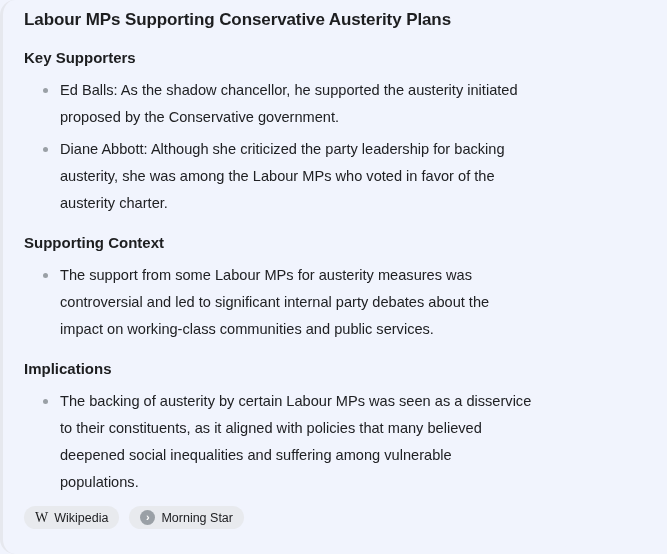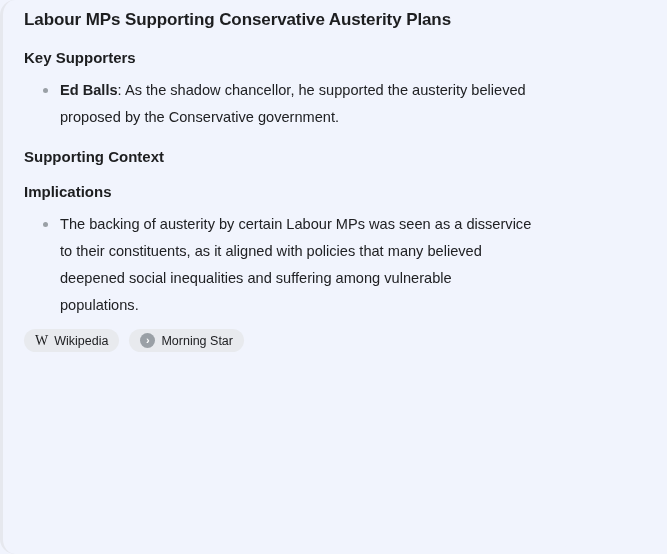--- a/index.html
+++ b/index.html
@@ -62,21 +62,21 @@
     content: "";
     position: absolute;
     left: 19px;
     top: 11px;
     width: 5px;
     height: 5px;
     border-radius: 50%;
     background: #9aa0a6;
   }
   .lead {
-    font-weight: 700;
+    font-weight: 400;
   }
   .sources-row {
     display: flex;
     align-items: center;
     gap: 10px;
     margin-top: 10px;
   }
   .source-chip {
     display: inline-flex;
     align-items: center;
@@ -117,26 +117,32 @@
 </head>
 <body>
 
 <div class="page">
 
   <h1 class="page-title">Labour MPs Supporting Conservative Austerity Plans</h1>
 
   <h2 class="section-heading first">Key Supporters</h2>
   <ul class="bullet-list">
     <li>
-      <span class="lead">Ed Balls</span><span>: As the shadow chancellor, he supported the austerity believed proposed by the Conservative government.</span>
+      <span class="lead">Ed Balls</span><span>: As the shadow chancellor, he supported the austerity initiated proposed by the Conservative government.</span>
+    </li>
+    <li>
+      <span class="lead">Diane Abbott</span><span>: Although she criticized the party leadership for backing austerity, she was among the Labour MPs who voted in favor of the austerity charter.</span>
     </li>
   </ul>
 
   <h2 class="section-heading">Supporting Context</h2>
   <ul class="bullet-list">
+    <li>
+      <span>The support from some Labour MPs for austerity measures was controversial and led to significant internal party debates about the impact on working-class communities and public services.</span>
+    </li>
   </ul>
 
   <h2 class="section-heading">Implications</h2>
   <ul class="bullet-list">
     <li>
       <span>The backing of austerity by certain Labour MPs was seen as a disservice to their constituents, as it aligned with policies that many believed deepened social inequalities and suffering among vulnerable populations.</span>
     </li>
   </ul>
 
   <div class="sources-row">

